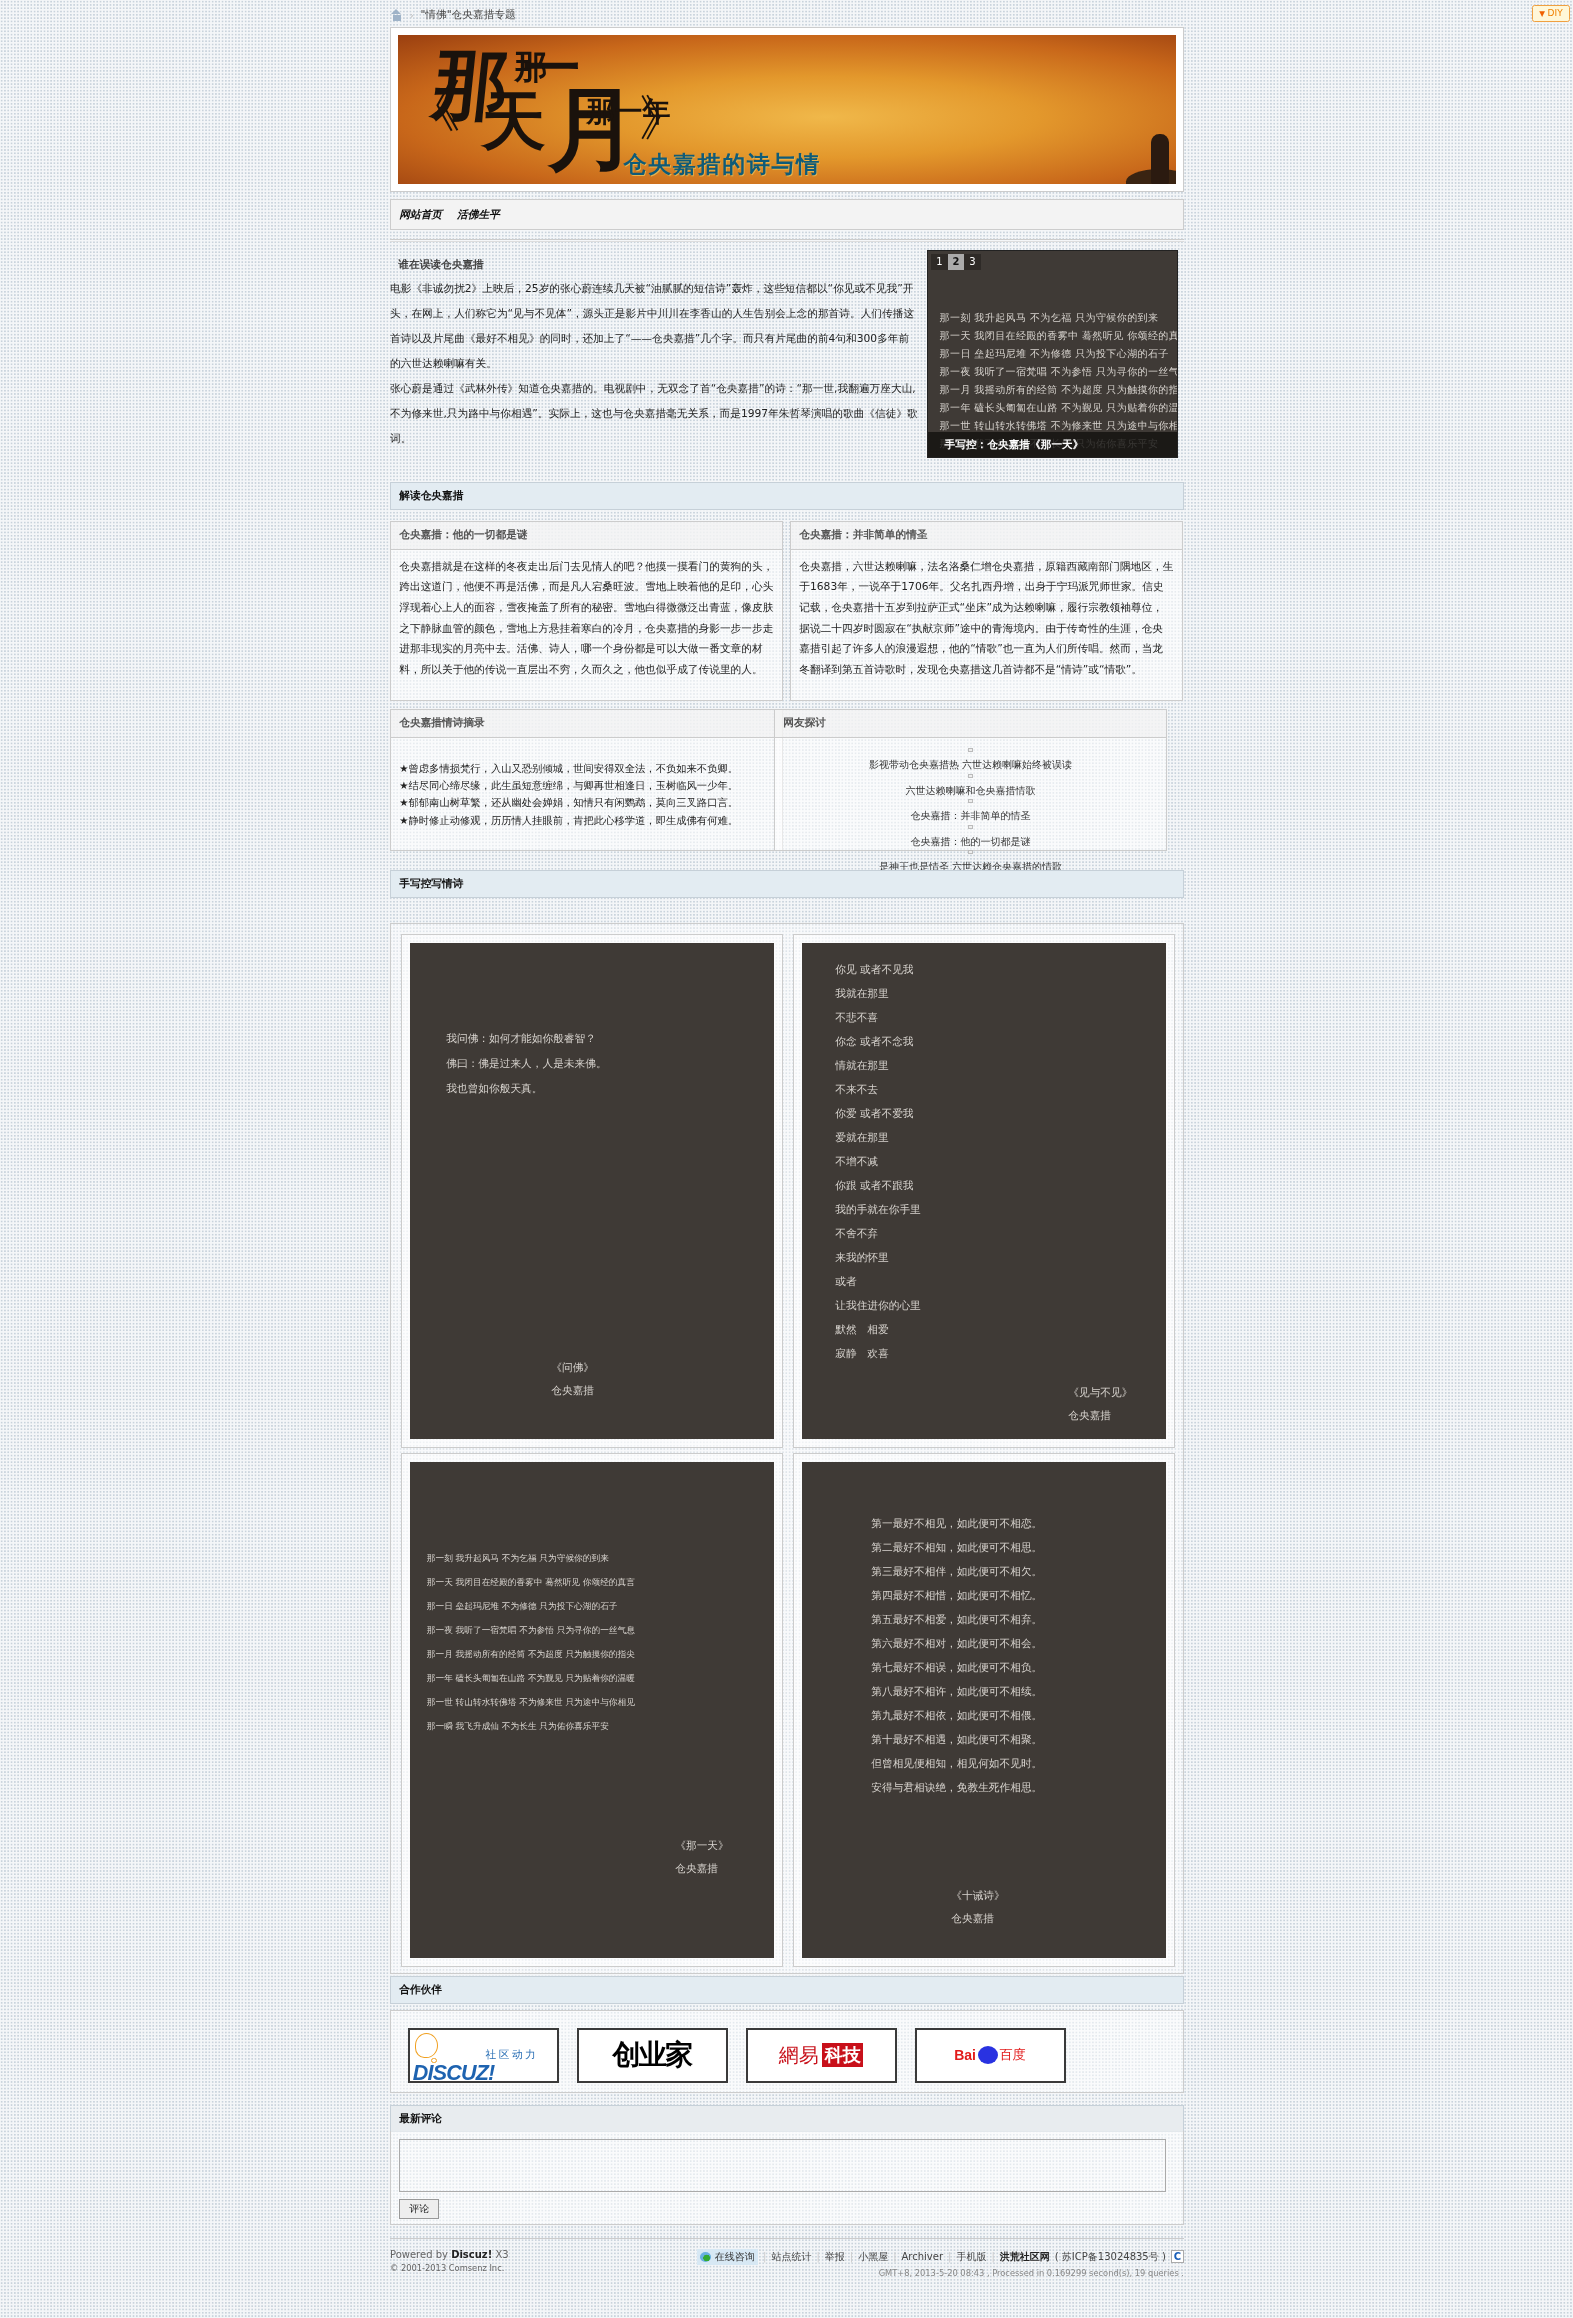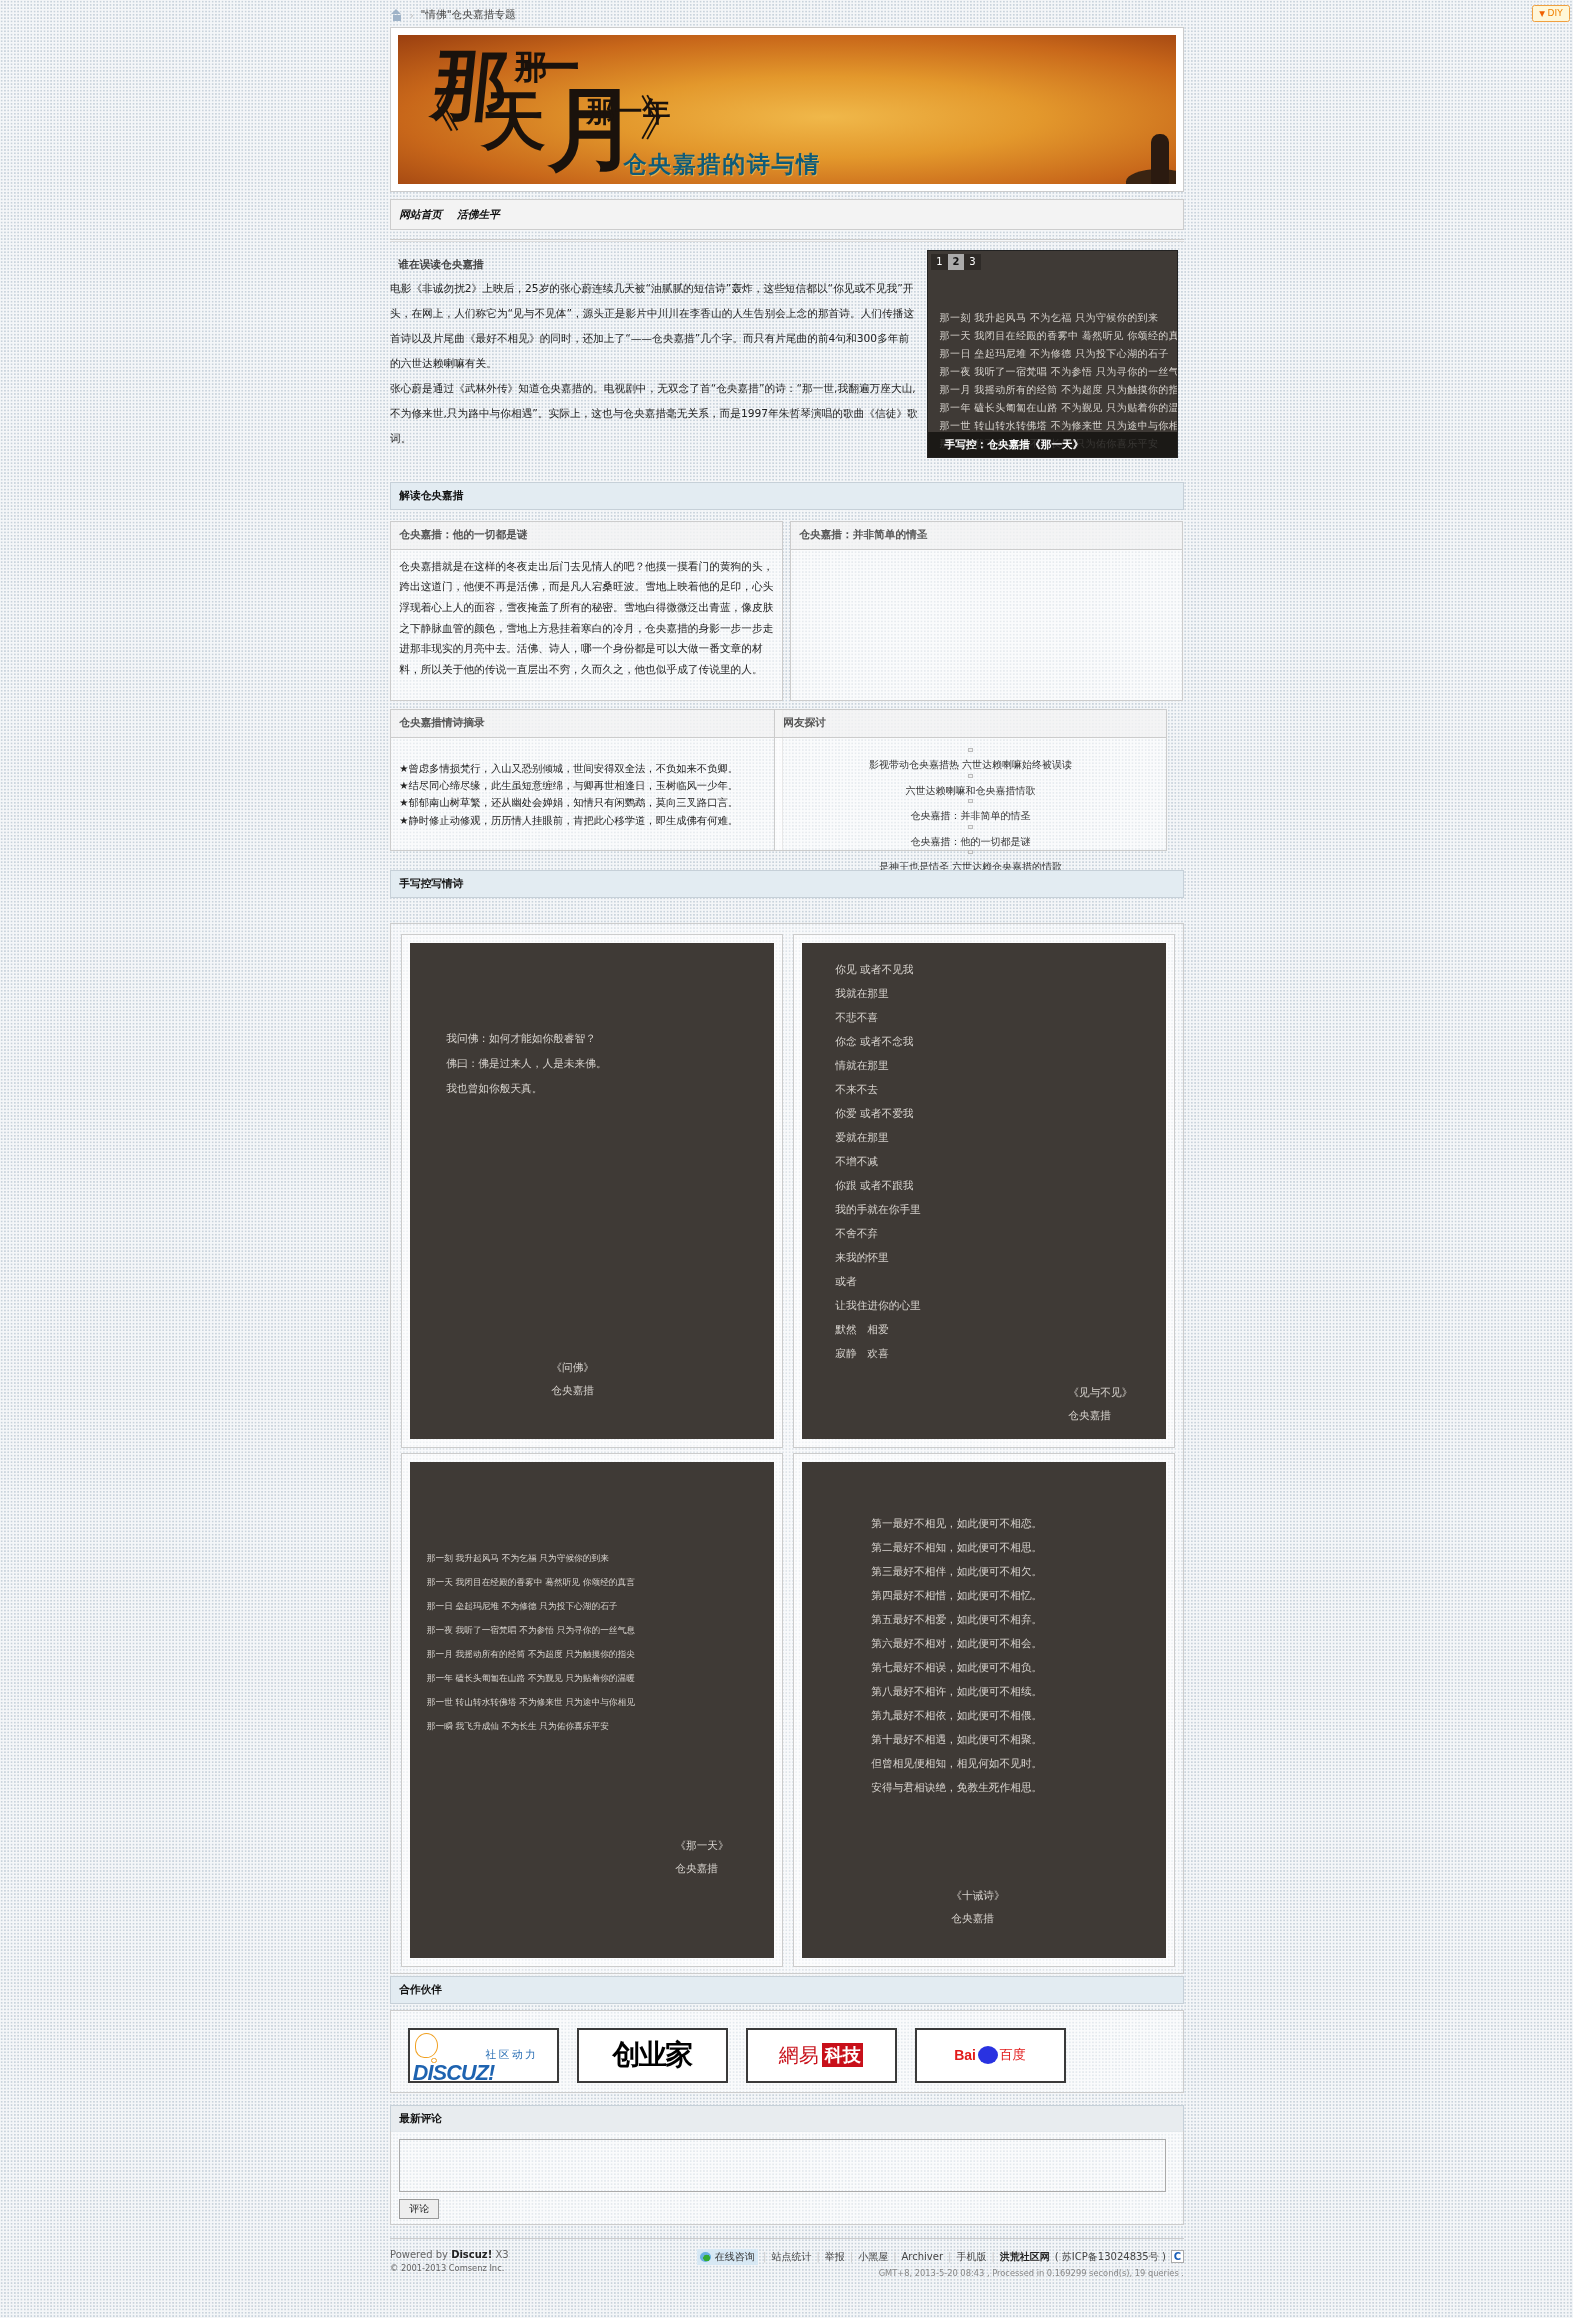--- a/index.html
+++ b/index.html
@@ -175,20 +175,21 @@
 
 <div class="wrap sec-h" style="top:482px;">解读仓央嘉措</div>
 
 <div class="wrap" style="top:521px;height:339px;">
   <div class="card" style="left:0;top:0;width:393px;height:180px;">
     <div class="card-h">仓央嘉措：他的一切都是谜</div>
     <div class="card-b">仓央嘉措就是在这样的冬夜走出后门去见情人的吧？他摸一摸看门的黄狗的头，跨出这道门，他便不再是活佛，而是凡人宕桑旺波。雪地上映着他的足印，心头浮现着心上人的面容，雪夜掩盖了所有的秘密。雪地白得微微泛出青蓝，像皮肤之下静脉血管的颜色，雪地上方悬挂着寒白的冷月，仓央嘉措的身影一步一步走进那非现实的月亮中去。活佛、诗人，哪一个身份都是可以大做一番文章的材料，所以关于他的传说一直层出不穷，久而久之，他也似乎成了传说里的人。</div>
   </div>
   <div class="card" style="left:400px;top:0;width:393px;height:180px;">
     <div class="card-h">仓央嘉措：并非简单的情圣</div>
+    <div class="card-b">仓央嘉措，六世达赖喇嘛，法名洛桑仁增仓央嘉措，原籍西藏南部门隅地区，生于1683年，一说卒于1706年。父名扎西丹增，出身于宁玛派咒师世家。信史记载，仓央嘉措十五岁到拉萨正式“坐床”成为达赖喇嘛，履行宗教领袖尊位，据说二十四岁时圆寂在“执献京师”途中的青海境内。由于传奇性的生涯，仓央嘉措引起了许多人的浪漫遐想，他的“情歌”也一直为人们所传唱。然而，当龙冬翻译到第五首诗歌时，发现仓央嘉措这几首诗都不是“情诗”或“情歌”。</div>
   </div>
   <div class="card" style="left:0;top:188px;width:393px;height:142px;">
     <div class="card-h">仓央嘉措情诗摘录</div>
     <div class="card-b quotes">
       <div>★曾虑多情损梵行，入山又恐别倾城，世间安得双全法，不负如来不负卿。</div>
       <div>★结尽同心缔尽缘，此生虽短意缠绵，与卿再世相逢日，玉树临风一少年。</div>
       <div>★郁郁南山树草繁，还从幽处会婵娟，知情只有闲鹦鹉，莫向三叉路口言。</div>
       <div>★静时修止动修观，历历情人挂眼前，肯把此心移学道，即生成佛有何难。</div>
     </div>
   </div>

